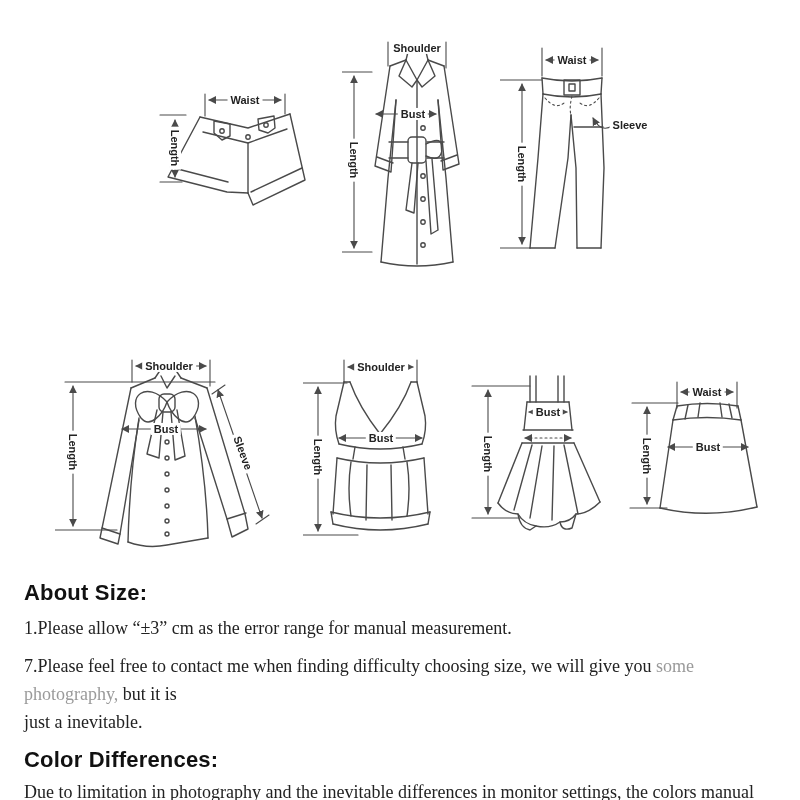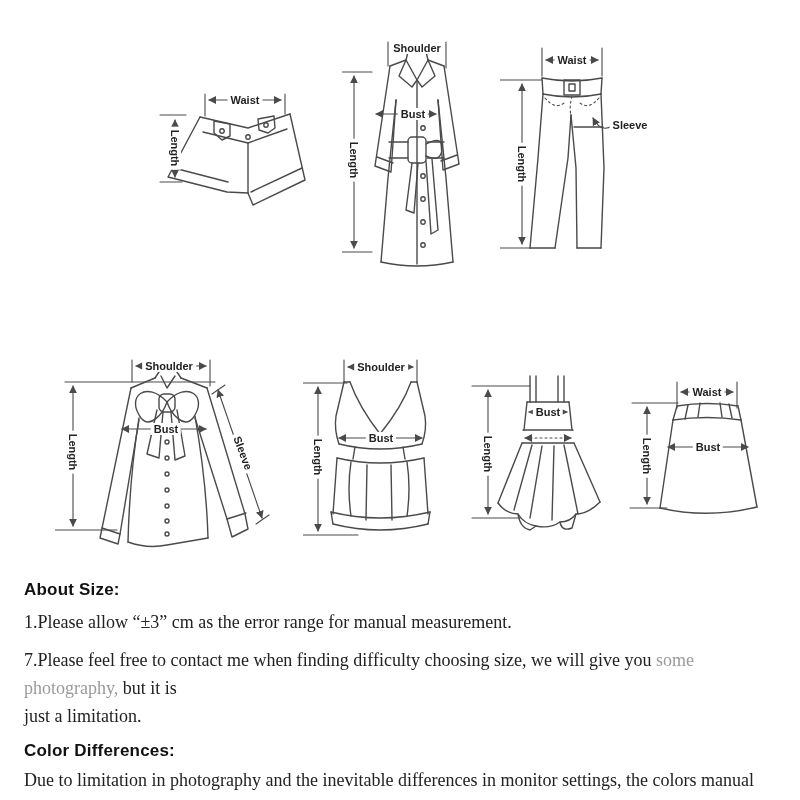--- a/index.html
+++ b/index.html
@@ -13,21 +13,21 @@
   .art .thin { stroke-width:1.1; }
   .art .dash { stroke-dasharray:2 3; }
   .lbl {
     position:absolute; font-size:11px; font-weight:bold; color:#222;
     background:#fff; padding:0 3px; white-space:nowrap; line-height:1.1;
     transform:translate(-50%,-50%);
   }
   .lbl.v { transform:translate(-50%,-50%) rotate(90deg); }
   .lbl.d { transform:translate(-50%,-50%) rotate(70deg); }
   .copy { position:absolute; left:24px; top:580px; width:760px; color:#222; }
-  .copy h2 { font-size:17px; font-weight:bold; color:#111; margin:0 0 9px 0; letter-spacing:0.2px; }
+  .copy h2 { font-size:22px; font-weight:bold; color:#111; margin:0 0 9px 0; letter-spacing:0.2px; }
   .copy p { font-size:18px; line-height:1.55; margin:0 0 10px 0;font-family:Liberation Serif, serif; }
   .muted { color:#9a9a9a; }
 </style>
 </head>
 <body>
 
 <svg width="0" height="0" style="position:absolute" aria-hidden="true">
   <defs>
     <marker id="ah" viewBox="0 0 10 10" refX="9" refY="5" markerWidth="8" markerHeight="8" markerUnits="userSpaceOnUse" orient="auto-start-reverse">
       <path d="M0,0 L10,5 L0,10 z" fill="#4a4a4a" stroke="none"></path>
@@ -264,18 +264,18 @@
       <path d="M32,136 Q80,147 129,135"></path>
     </svg>
     <span class="lbl" style="left:79px;top:20px">Waist</span>
     <span class="lbl v" style="left:19px;top:84px">Length</span>
     <span class="lbl" style="left:80px;top:75px">Bust</span>
   </div>
 
   <div class="copy">
     <h2>About Size:</h2>
     <p>1.Please allow “±3” cm as the error range for manual measurement.</p>
-    <p><span>7.Please feel free to contact me when finding difficulty choosing size, we will give you </span><span class="muted">some photography,</span><span> but it is</span><br><span>just a limitation.</span></p>
+    <p><span>7.Please feel free to contact me when finding difficulty choosing size, we will give you </span><span class="muted">some photography,</span><span> but it is</span><br><span>just a inevitable.</span></p>
     <h2 style="margin-bottom:6px">Color Differences:</h2>
     <p><span>Due to limitation in photography and the inevitable differences in monitor settings, the colors manual may not be</span><br></p>
   </div>
 
 </div>
 
 </body></html>

